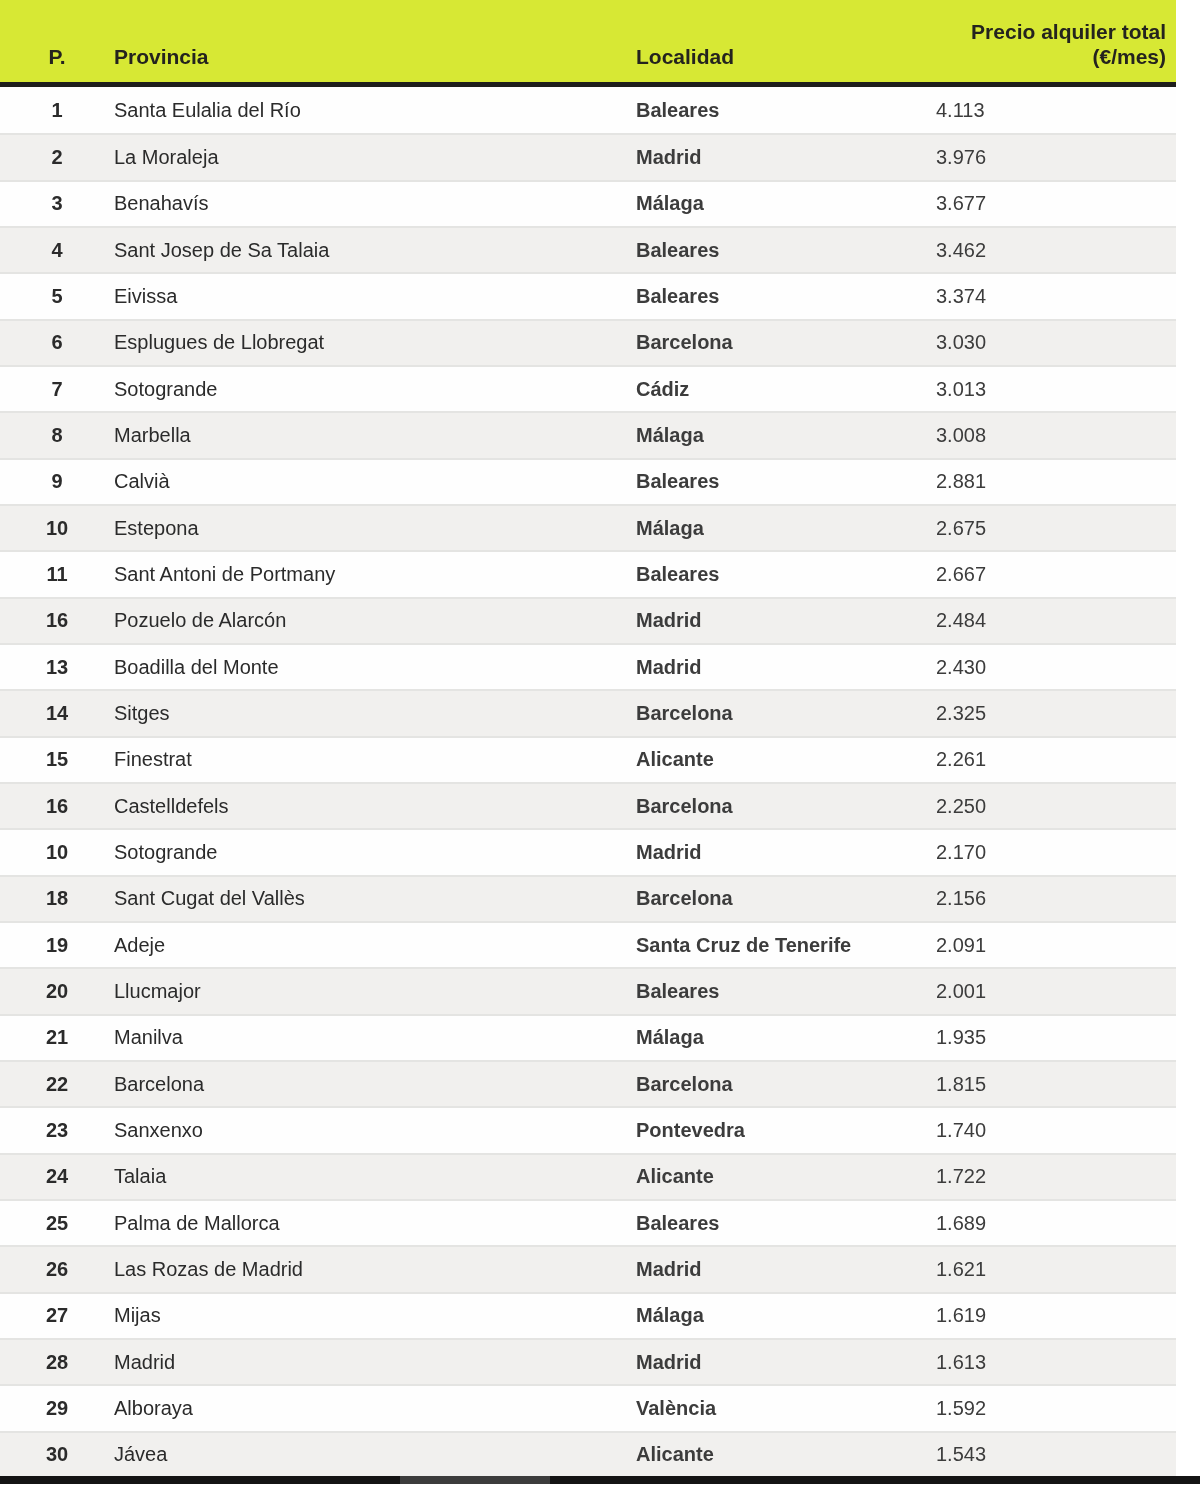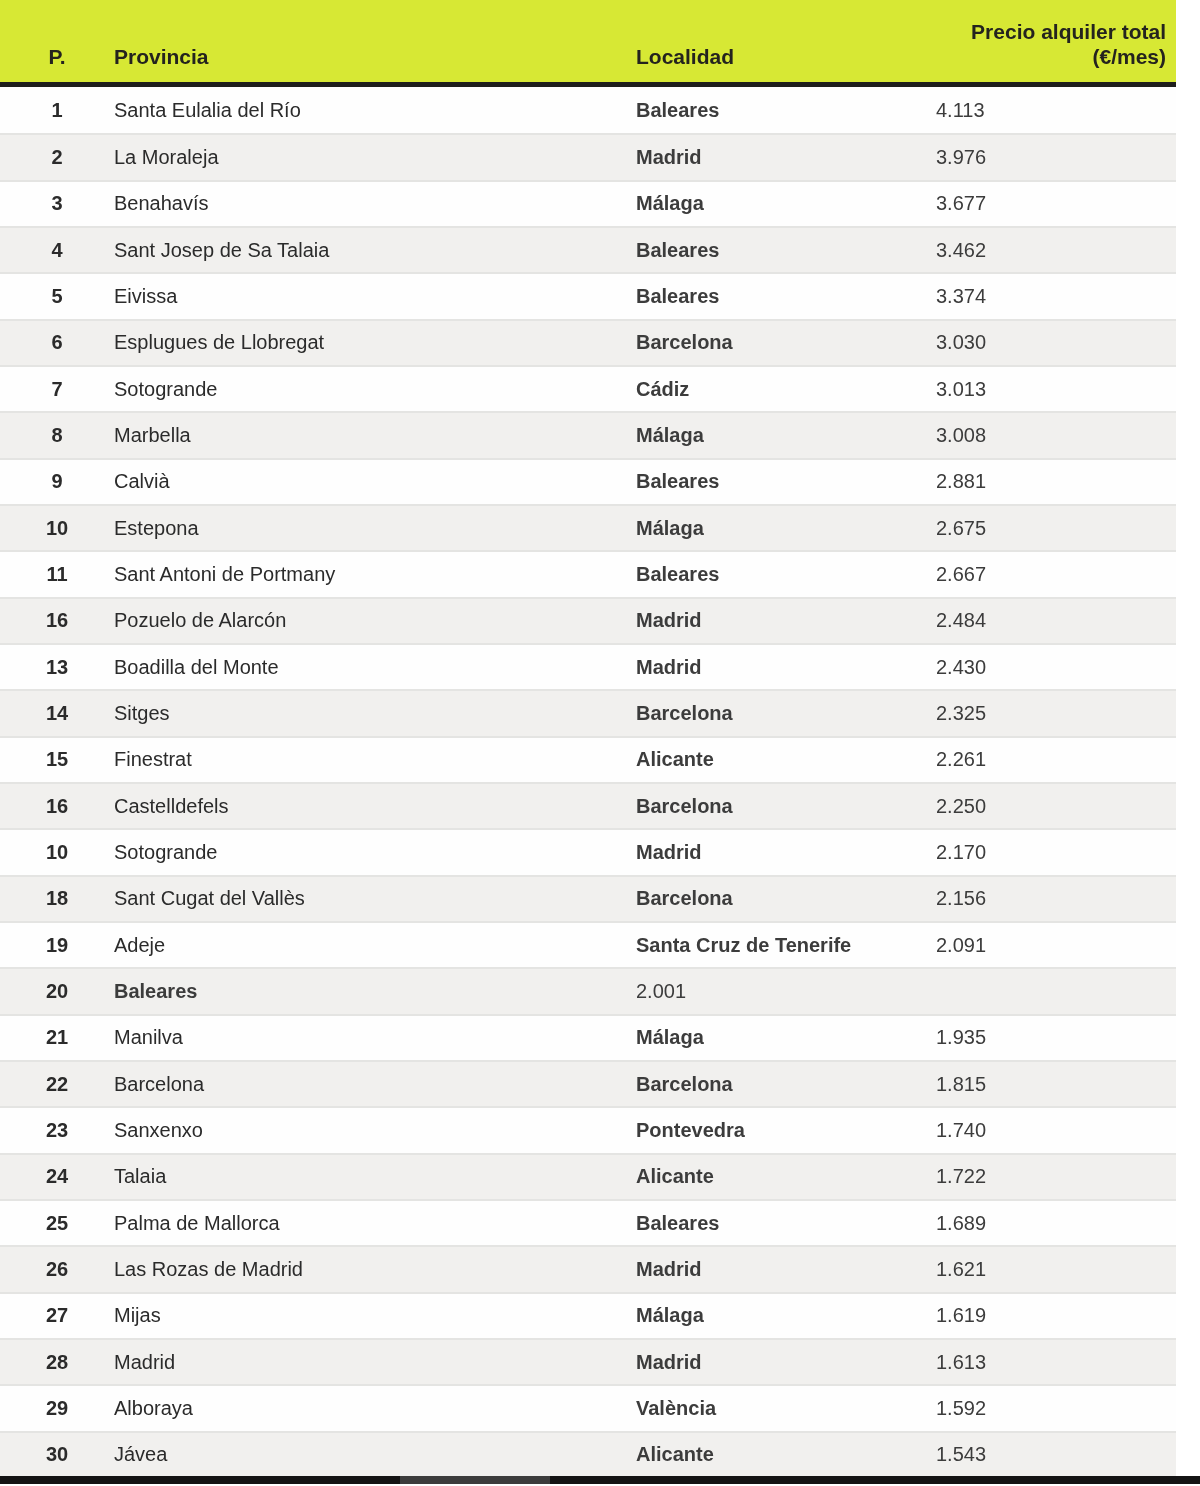--- a/index.html
+++ b/index.html
@@ -216,20 +216,21 @@
     <div class="cell c-precio">2.156</div>
   </div>
         <div class="row white">
     <div class="cell c-rank">19</div>
     <div class="cell c-localidad">Adeje</div>
     <div class="cell c-provincia">Santa Cruz de Tenerife</div>
     <div class="cell c-precio">2.091</div>
   </div>
         <div class="row gray">
     <div class="cell c-rank">20</div>
+    <div class="cell c-localidad">Llucmajor</div>
     <div class="cell c-provincia">Baleares</div>
     <div class="cell c-precio">2.001</div>
   </div>
         <div class="row white">
     <div class="cell c-rank">21</div>
     <div class="cell c-localidad">Manilva</div>
     <div class="cell c-provincia">Málaga</div>
     <div class="cell c-precio">1.935</div>
   </div>
         <div class="row gray">

